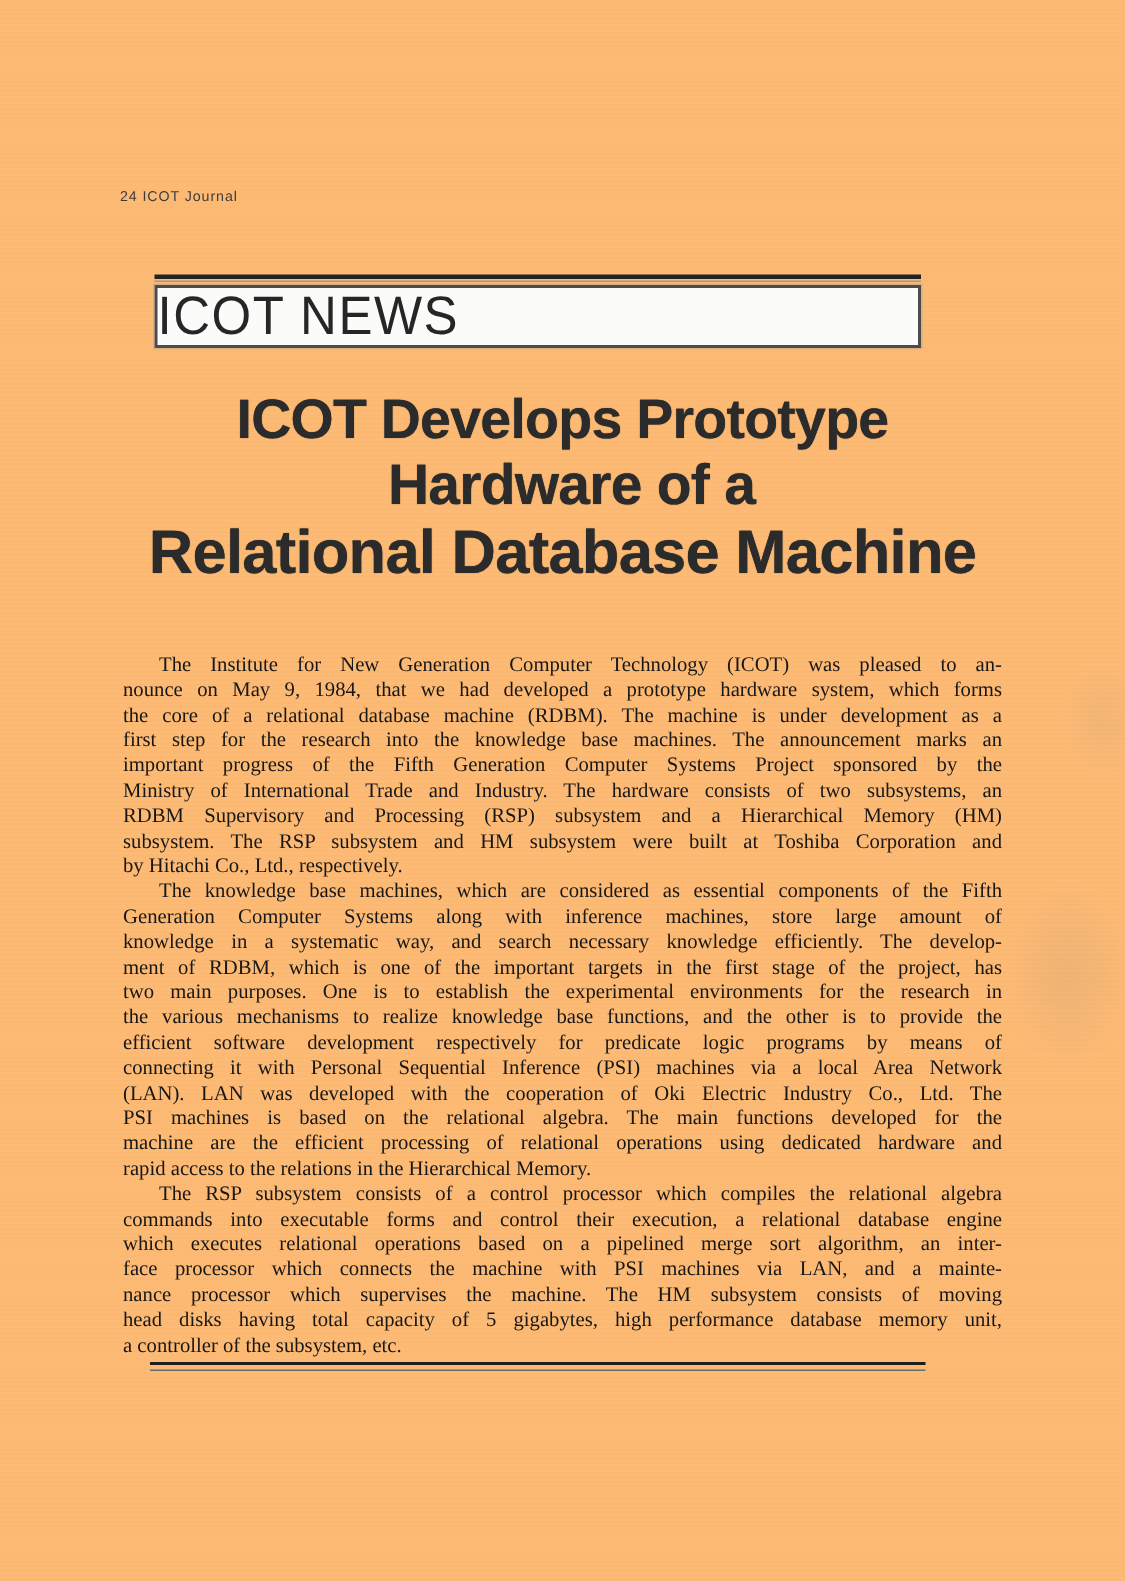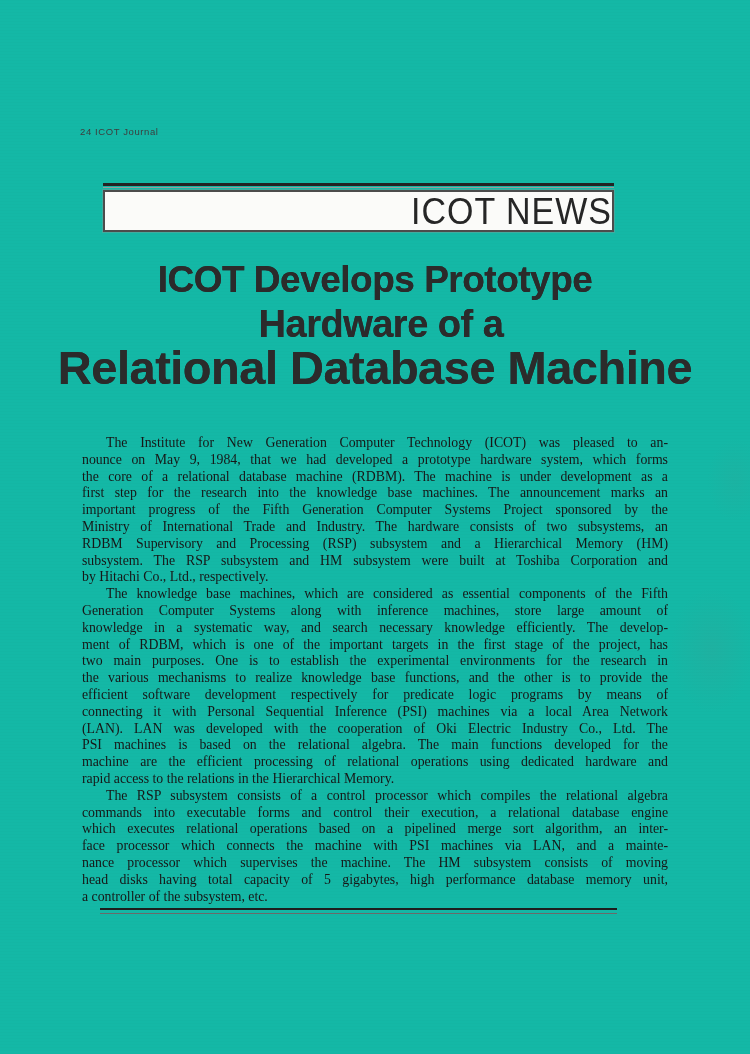--- a/index.html
+++ b/index.html
@@ -1,21 +1,21 @@
 <!DOCTYPE html>
 <html><head>
 <meta charset="utf-8">
 <style>
   html, body { margin: 0; padding: 0; background: #e9e9e7; }
   .page {
     position: relative;
     width: 750px;
     height: 1054px;
     margin: 0 auto;
-    background: #14b8a6;
+    background: #fdba74;
     overflow: hidden;
     font-family: "Liberation Serif", serif;
     color: #1c1c1c;
   }
   
   .page::before {
     content: "";
     position: absolute;
     inset: 0;
     background:
@@ -46,21 +46,21 @@
     border-top: 3px solid #232323;
     border-bottom: 1px solid #9a9a9a;
   }
   .banner-box {
     margin-top: 2px;
     height: 38px;
     border: 2px solid #4c4c4c;
     box-shadow: 0 0 0 1px rgba(150,150,150,0.35);
     display: flex;
     align-items: center;
-    justify-content: flex-end;
+    justify-content: flex-start;
     background: #fbfbf9;
   }
   .banner-title {
     font-family: "Liberation Sans", sans-serif;
     font-size: 34px;
     font-weight: 400;
     letter-spacing: 1px;
     color: #262626;
     transform: scaleY(1.06);
     white-space: nowrap;
@@ -72,21 +72,21 @@
     left: 0;
     width: 750px;
     text-align: center;
     font-family: "Liberation Sans", sans-serif;
     font-weight: bold;
     color: #2b2b2b;
     text-shadow: 0 0 0.6px #2b2b2b;
   }
   .headline .hl-1 { font-size: 37px; line-height: 46px; letter-spacing: -0.5px; text-align: center; }
   .headline .hl-2 { font-size: 38px; line-height: 42px; letter-spacing: -0.5px; padding-left: 12px; }
-  .headline .hl-3 { font-size: 47px; line-height: 46px; letter-spacing: -0.5px; }
+  .headline .hl-3 { font-size: 41px; line-height: 46px; letter-spacing: -0.5px; }
 
   .article-body {
     position: absolute;
     top: 435px;
     left: 82px;
     width: 586px;
     font-size: 13.8px;
     line-height: 16.8px;
     color: #171717;
   }

